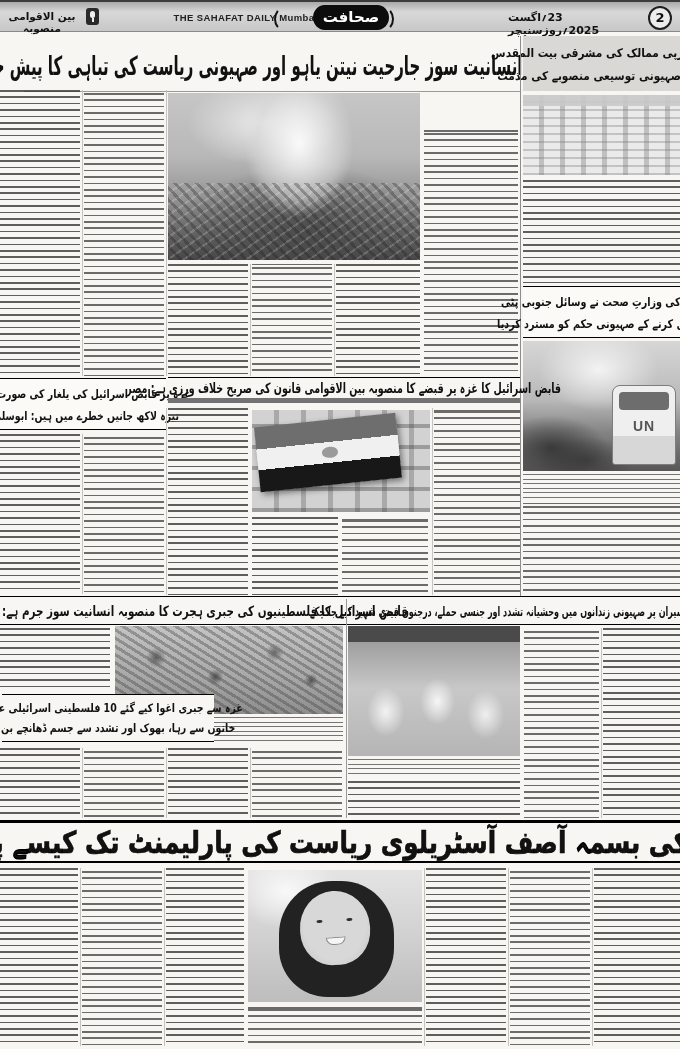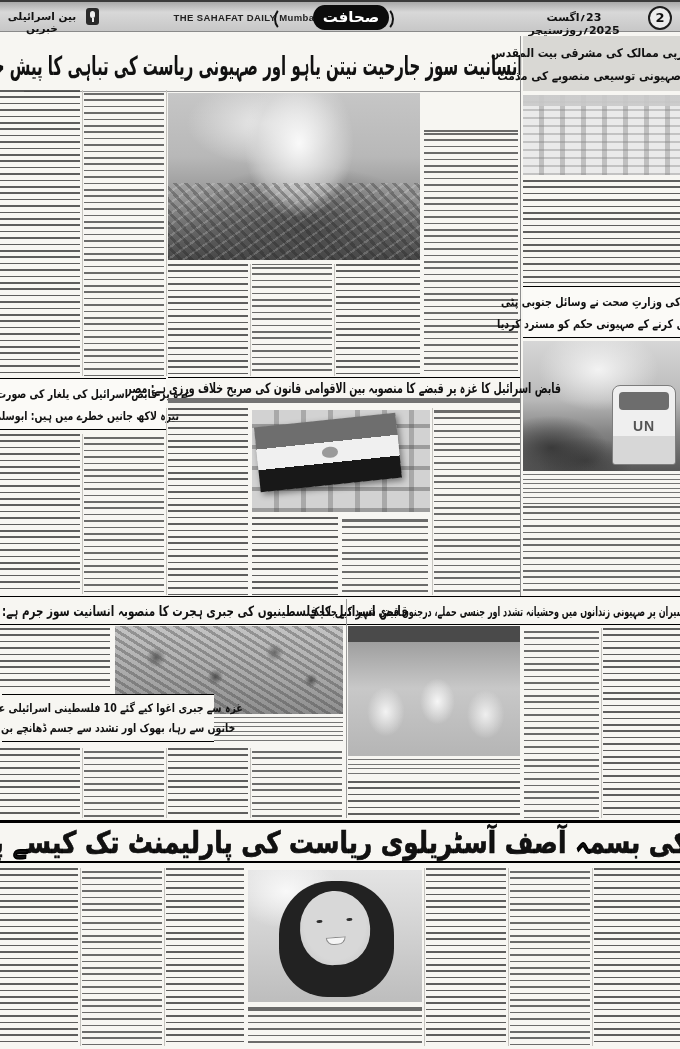--- a/index.html
+++ b/index.html
@@ -87,32 +87,32 @@
      border-radius:0 0 40px 40px;border:1px solid #8c8c8c;}
 </style>
 </head>
 <body>
 
 <div class="page">
 
   <div class="abs" style="left:0;top:0;width:680px;height:2px;background:#3b3b3b;"></div>
 
   <div class="abs hdr" style="left:0;top:2px;width:680px;height:29px;">
-    <div class="abs u bold" style="left:4px;top:8px;width:76px;font-size:10.5px;text-align:center;">بین اسرائیلی خبریں</div>
+    <div class="abs u bold" style="left:4px;top:8px;width:76px;font-size:10.5px;text-align:center;">بین الاقوامی منصوبہ</div>
     <div class="abs" style="left:86px;top:6px;width:13px;height:17px;background:#2a2a2a;border-radius:3px;">
       <div style="position:absolute;left:4px;top:3px;width:5px;height:7px;background:#eee;border-radius:3px;"></div>
       <div style="position:absolute;left:5.5px;top:10px;width:2px;height:4px;background:#eee;"></div>
     </div>
     <div class="abs" style="left:168px;top:10px;width:155px;text-align:center;font-size:9.5px;
          letter-spacing:.4px;color:#222;font-family:'Liberation Sans',sans-serif;font-weight:bold;">THE SAHAFAT DAILY Mumbai</div>
     <div class="abs wing wingL" style="left:274px;top:5px;"></div>
     <div class="abs masthead u" style="left:313px;top:3px;width:76px;height:25px;font-size:15px;
          font-weight:bold;line-height:25px;">صحافت</div>
     <div class="abs wing wingR" style="left:374px;top:5px;"></div>
-    <div class="abs u bold" style="right:40px;top:9px;width:132px;font-size:11px;text-align:center;">23؍اگست 2025؍روزسنیچر</div>
+    <div class="abs u bold" style="right:40px;top:9px;width:132px;font-size:11px;text-align:left;">23؍اگست 2025؍روزسنیچر</div>
     <div class="abs circle" style="right:8px;top:4px;width:20px;height:20px;font-size:13px;line-height:20px;">2</div>
   </div>
 
   <div class="abs u center" style="left:24px;top:40px;width:496px;height:50px;">
     <span class="sqz bold" style="font-size:22px;transform:scale(.68,1.2);">غزہ پر انسانیت سوز جارحیت نیتن یاہو اور صہیونی ریاست کی تباہی کا پیش خیمہ</span>
   </div>
   <div class="rule" style="left:24px;top:91px;width:496px;height:1px;background:#9a9a9a;"></div>
 
   <div class="abs graybox" style="left:523px;top:36px;width:157px;height:55px;padding-top:5px;box-sizing:border-box;">
     <div class="u center" style="height:23px;">

